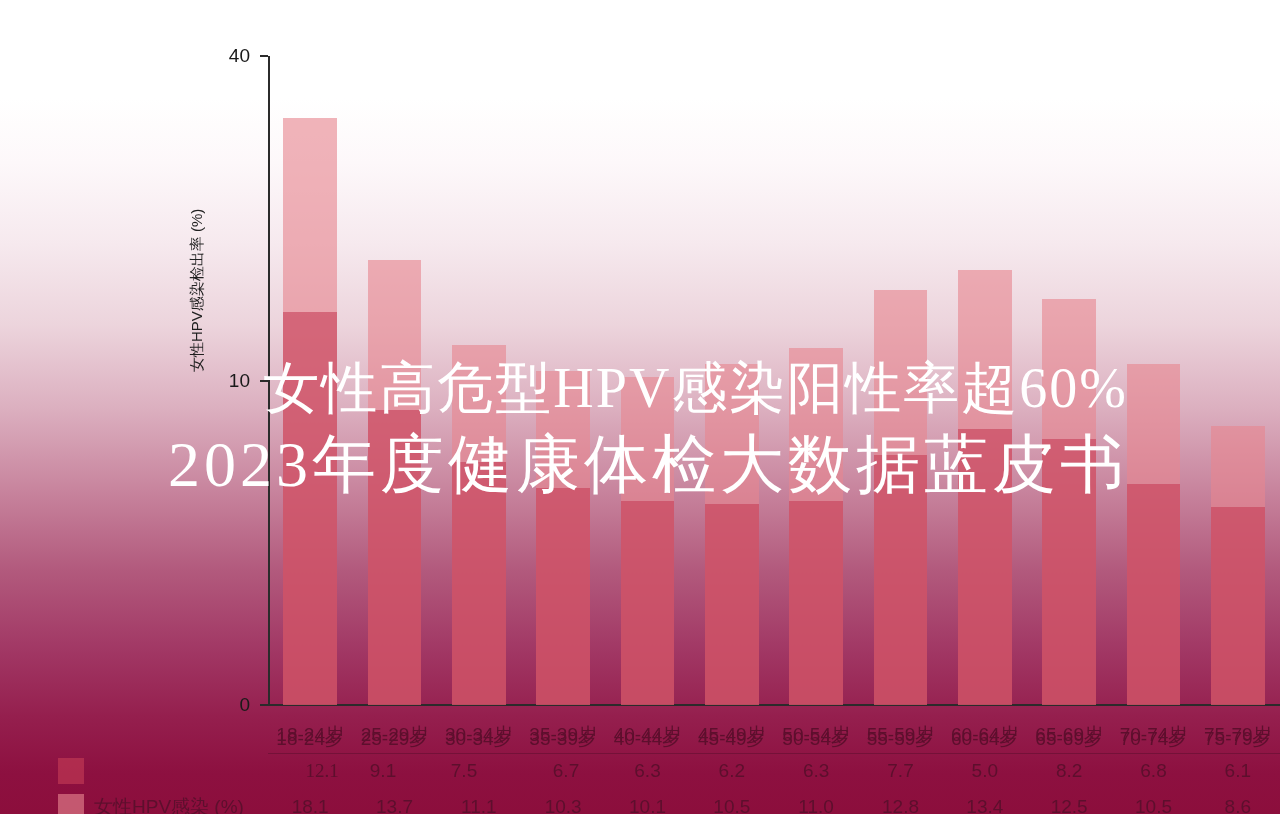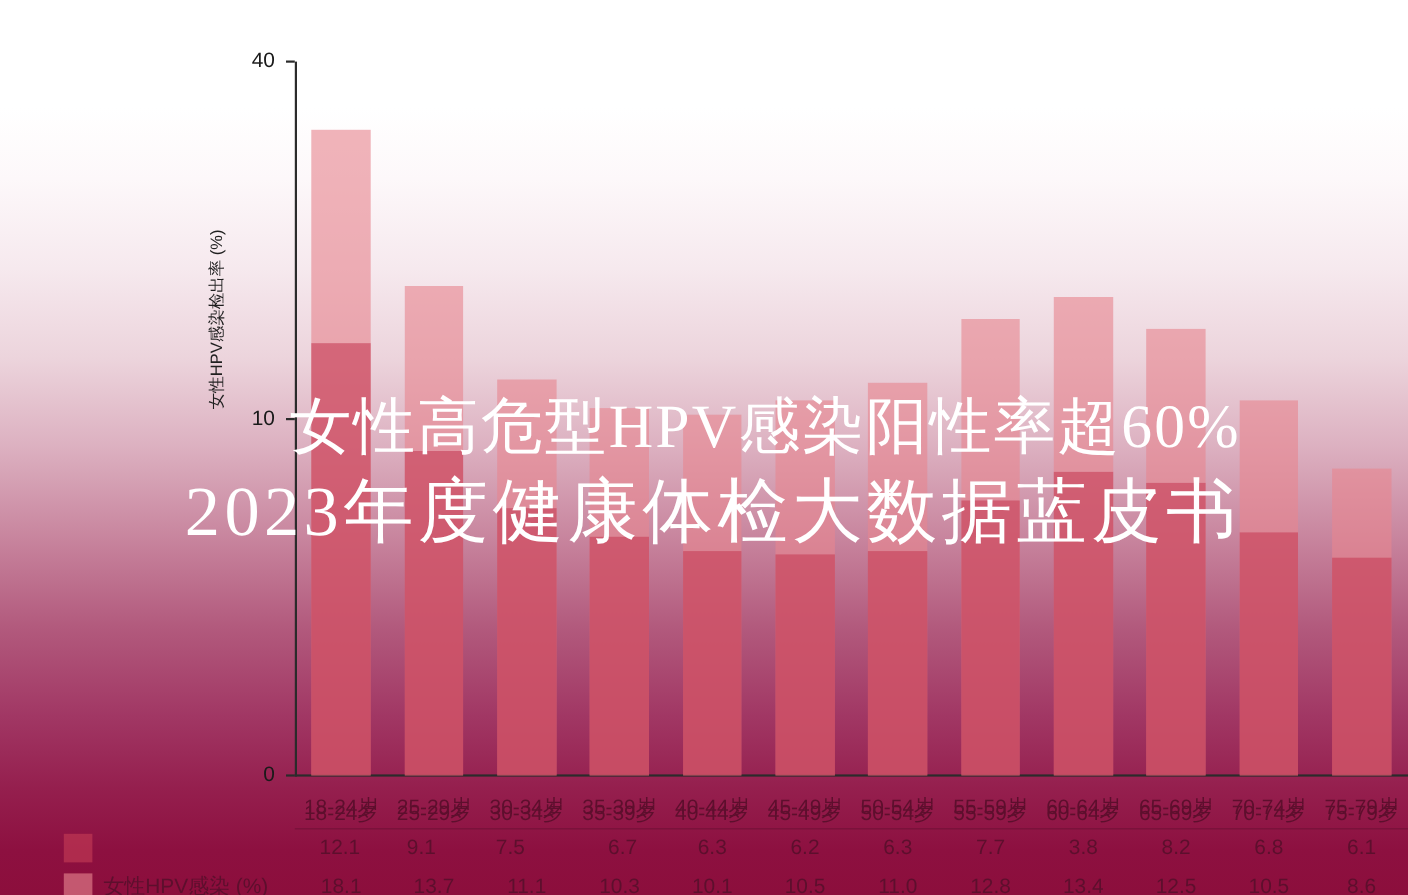--- a/index.html
+++ b/index.html
@@ -217,29 +217,29 @@
         <div class="cell" style="left: 731.833px;">45-49岁</div>
         <div class="cell" style="left: 816.167px;">50-54岁</div>
         <div class="cell" style="left: 900.5px;">55-59岁</div>
         <div class="cell" style="left: 984.833px;">60-64岁</div>
         <div class="cell" style="left: 1069.17px;">65-69岁</div>
         <div class="cell" style="left: 1153.5px;">70-74岁</div>
         <div class="cell" style="left: 1237.83px;">75-79岁</div>
       </div>
     <div class="trow trow-1" id="table-row-1">
         <div class="swatch swatch-1"></div>
-        <div class="cell" style="left: 309px;">12.1</div>
+        <div class="cell" style="left: 322px; font-family: Liberation Serif, serif;">12.1</div>
         <div class="cell" style="left: 383px;">9.1</div>
         <div class="cell" style="left: 464px;">7.5</div>
         <div class="cell" style="left: 566px; text-align: center;">6.7</div>
         <div class="cell" style="left: 647.5px;">6.3</div>
         <div class="cell" style="left: 731.833px;">6.2</div>
         <div class="cell" style="left: 816.167px;">6.3</div>
         <div class="cell" style="left: 900.5px;">7.7</div>
-        <div class="cell" style="left: 984.833px;">3.8</div>
+        <div class="cell" style="left: 984.833px;">5.0</div>
         <div class="cell" style="left: 1069.17px;">8.2</div>
         <div class="cell" style="left: 1153.5px;">6.8</div>
         <div class="cell" style="left: 1237.83px;">6.1</div>
       </div>
     <div class="trow trow-2" id="table-row-2">
         <div class="swatch swatch-2"></div>
         <div class="series-name">女性HPV感染 (%)</div>
         <div class="cell" style="left: 310.167px;">18.1</div>
         <div class="cell" style="left: 394.5px;">13.7</div>
         <div class="cell" style="left: 478.833px;">11.1</div>

